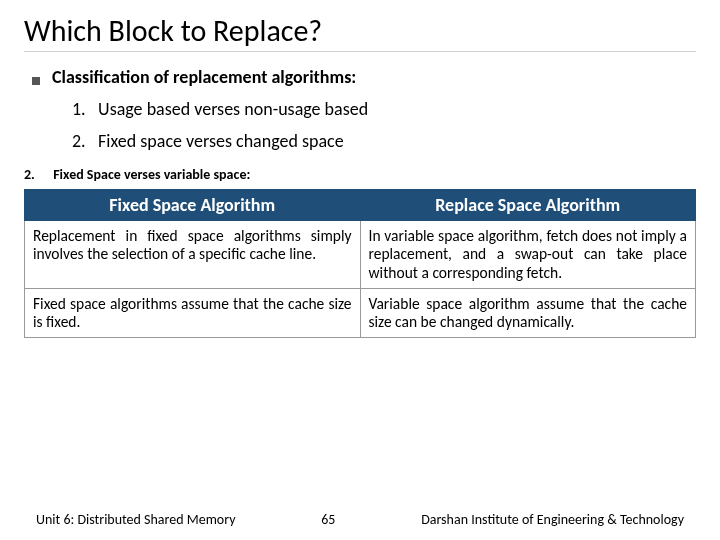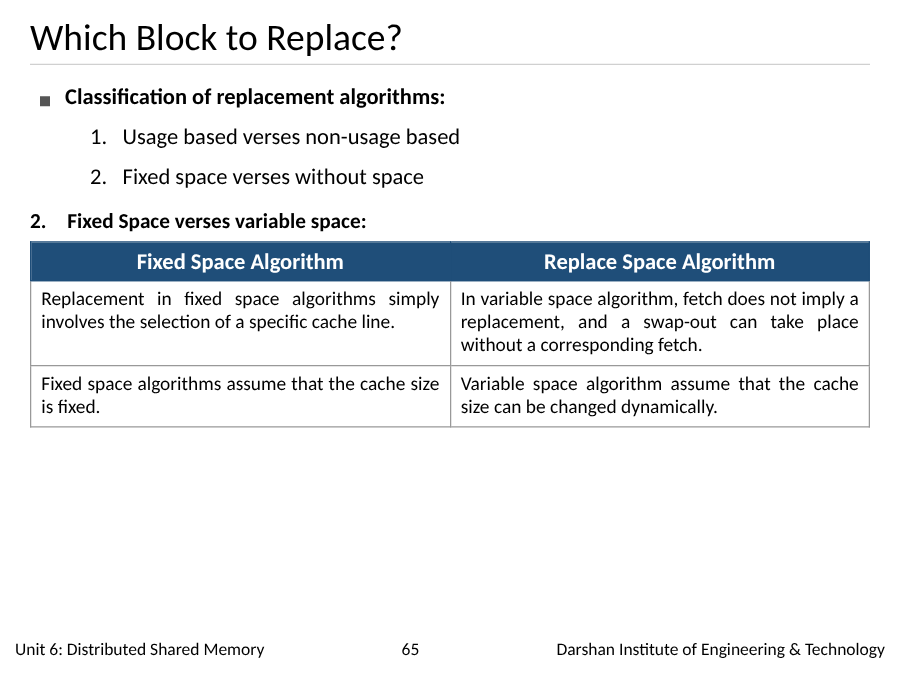--- a/index.html
+++ b/index.html
@@ -30,21 +30,21 @@
     background: #555;
     margin: 8px 12px 0 0;
     flex: none;
   }
   .numitem {
     font-size: 18px;
     margin: 0 0 10px 48px;
   }
   .numitem .num { display: inline-block; width: 22px; }
   .section {
-    font-size: 17px;
+    font-size: 14px;
     font-weight: 700;
     margin: 14px 0 6px 0;
   }
   .section .num { display: inline-block; width: 26px; }
   table.cmp {
     width: 100%;
     border-collapse: collapse;
     margin-top: 2px;
   }
   table.cmp th {
@@ -64,41 +64,41 @@
     text-align: justify;
     line-height: 1.18;
   }
   .footer {
     position: absolute;
     left: 0; right: 0; bottom: 12px;
     display: flex;
     justify-content: space-between;
     align-items: center;
     font-size: 14px;
-    padding: 0 12px;
+    padding: 0 36px;
   }
   .footer .center { flex: none; }
 </style>
 </head>
 <body>
 
 <div class="title">Which Block to Replace?</div>
 
 <div class="bullet-line">
   <span class="bullet-sq"></span>
   <span>Classification of replacement algorithms:</span>
 </div>
 
 <div class="numitem">
   <span class="num">1.</span>
   <span>Usage based verses non-usage based</span>
 </div>
 <div class="numitem">
   <span class="num">2.</span>
-  <span>Fixed space verses without space</span>
+  <span>Fixed space verses changed space</span>
 </div>
 
 <div class="section">
   <span class="num">2.</span>
   <span>Fixed Space verses variable space:</span>
 </div>
 
 <table class="cmp">
   <tbody>
       <tr>

